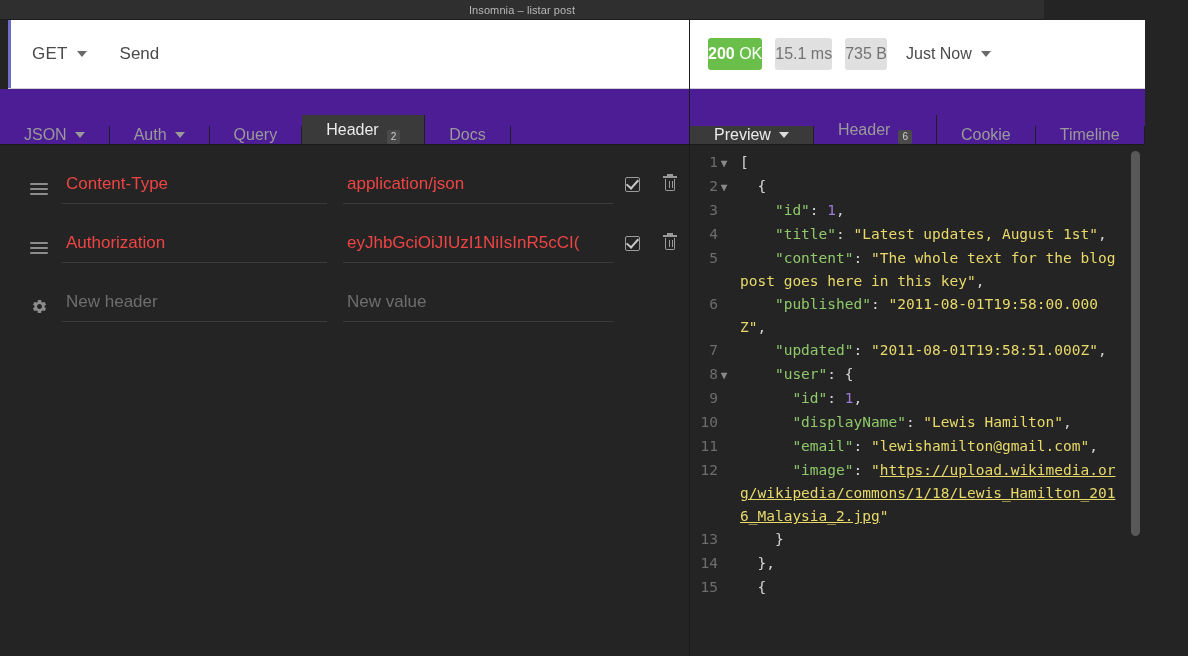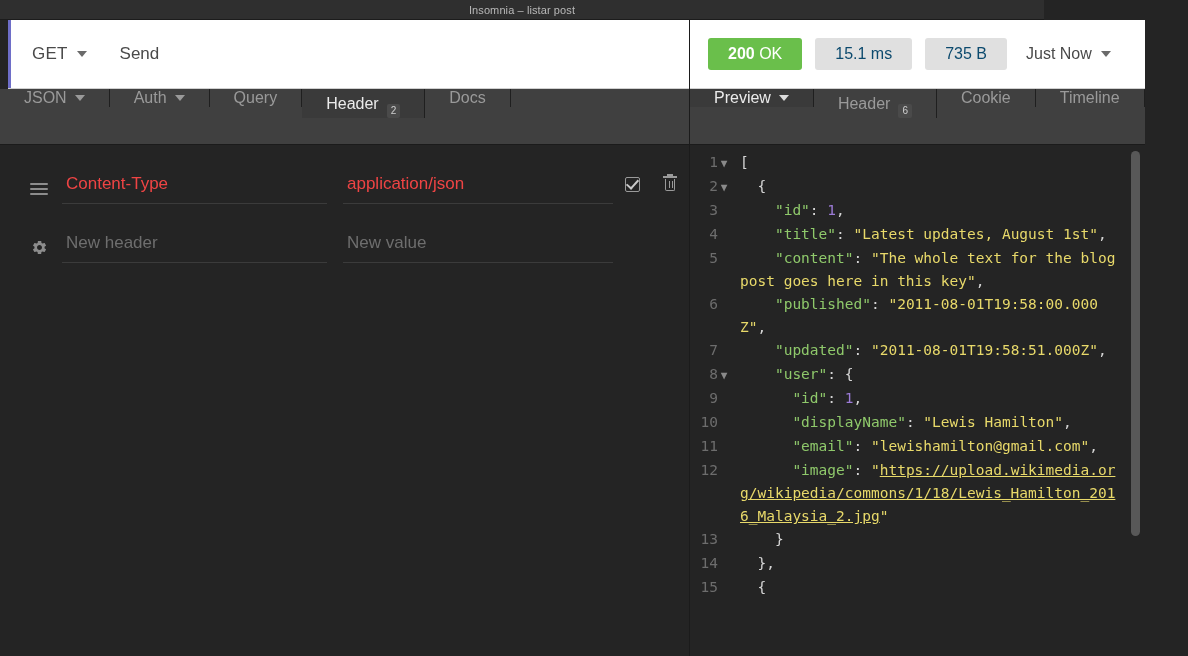--- a/index.html
+++ b/index.html
@@ -64,36 +64,36 @@
 
   
   .statusbar {
     height: 69px; background: #ffffff;
     display: flex; align-items: center; gap: 13px;
     padding: 0 16px 0 18px;
     border-bottom: 1px solid #d0d0d0;
   }
   .pill {
     border-radius: 3px; font-size: 16px;
-    padding: 7px 20px; white-space: nowrap; cursor: default;
+    padding: 7px 0; white-space: nowrap; cursor: default;
   }
   .pill-status { background: #6abf4b; color: #ffffff; }
   .pill-status b { font-weight: bold; }
   .pill-status span.ok { font-weight: normal; }
-  .pill-meta { background: #e0e0e0; color: #0c4a6e; text-align: center; }
+  .pill-meta { background: #e0e0e0; color: #737373; text-align: center; }
   .just-now {
     display: flex; align-items: center; gap: 9px;
     margin-left: 6px; cursor: pointer;
   }
   .just-now-label { font-size: 16px; color: #4a4a4a; white-space: nowrap; }
 
   
   .tabstrip {
-    height: 56px; display: flex; align-items: flex-start;
-    background: #404040; border-bottom: 1px solid #1b1b1b;
+    height: 56px; display: flex; align-items: flex-end;
+    background: #4c1d95; border-bottom: 1px solid #1b1b1b;
   }
   .tab {
     display: flex; align-items: center; gap: 8px;
     padding: 0 24px; cursor: pointer; position: relative;
     border-right: 1px solid #1f1f1f;
     font-size: 16px; color: #9a9a9a; white-space: nowrap;
   }
   .tab.active { background: #3a3a3a; color: #ebebeb; }
   .tab .caret-light {
     width: 0; height: 0;
@@ -266,20 +266,44 @@
             <span class="cb"></span>
           </div>
           <div class="icon-cell">
             <span class="trash">
               <i class="lid"></i>
                 <i class="can"></i>
             </span>
           </div>
         </div>
 
+        <div class="hrow">
+          <div class="handle-cell">
+            <span class="hamburger">
+                <i></i>
+                <i></i>
+                <i></i>
+              </span>
+          </div>
+          <div class="field-cell field-name">
+            <input class="field-input" type="text" value="Authorization" style="">
+          </div>
+          <div class="field-cell field-value">
+            <input class="field-input" type="text" value="eyJhbGciOiJIUzI1NiIsInR5cCI(" style="">
+          </div>
+          <div class="icon-cell">
+            <span class="cb"></span>
+          </div>
+          <div class="icon-cell">
+            <span class="trash">
+              <i class="lid"></i>
+                <i class="can"></i>
+            </span>
+          </div>
+        </div>
 
         <div class="hrow">
           <div class="handle-cell">
             <svg width="17" height="17" viewBox="0 0 24 24" fill="#8c8c8c">
               <path d="M19.1 12.9c0-.3.1-.6.1-.9s0-.6-.1-.9l2-1.5c.2-.1.2-.4.1-.6l-1.9-3.2c-.1-.2-.4-.3-.6-.2l-2.3.9c-.5-.4-1-.7-1.6-.9l-.3-2.4c0-.2-.2-.4-.5-.4h-3.8c-.3 0-.5.2-.5.4l-.3 2.4c-.6.2-1.1.6-1.6.9l-2.3-.9c-.2-.1-.5 0-.6.2L2.9 9c-.1.2-.1.4.1.6l2 1.5c0 .3-.1.6-.1.9s0 .6.1.9l-2 1.5c-.2.1-.2.4-.1.6l1.9 3.2c.1.2.4.3.6.2l2.3-.9c.5.4 1 .7 1.6.9l.3 2.4c0 .2.2.4.5.4h3.8c.3 0 .5-.2.5-.4l.3-2.4c.6-.2 1.1-.6 1.6-.9l2.3.9c.2.1.5 0 .6-.2l1.9-3.2c.1-.2.1-.4-.1-.6l-2-1.5zM12 15.5c-1.9 0-3.5-1.6-3.5-3.5s1.6-3.5 3.5-3.5 3.5 1.6 3.5 3.5-1.6 3.5-3.5 3.5z"></path>
             </svg>
           </div>
           <div class="field-cell field-name">
             <input class="field-input placeholder-only" type="text" placeholder="New header" style="">
           </div>

